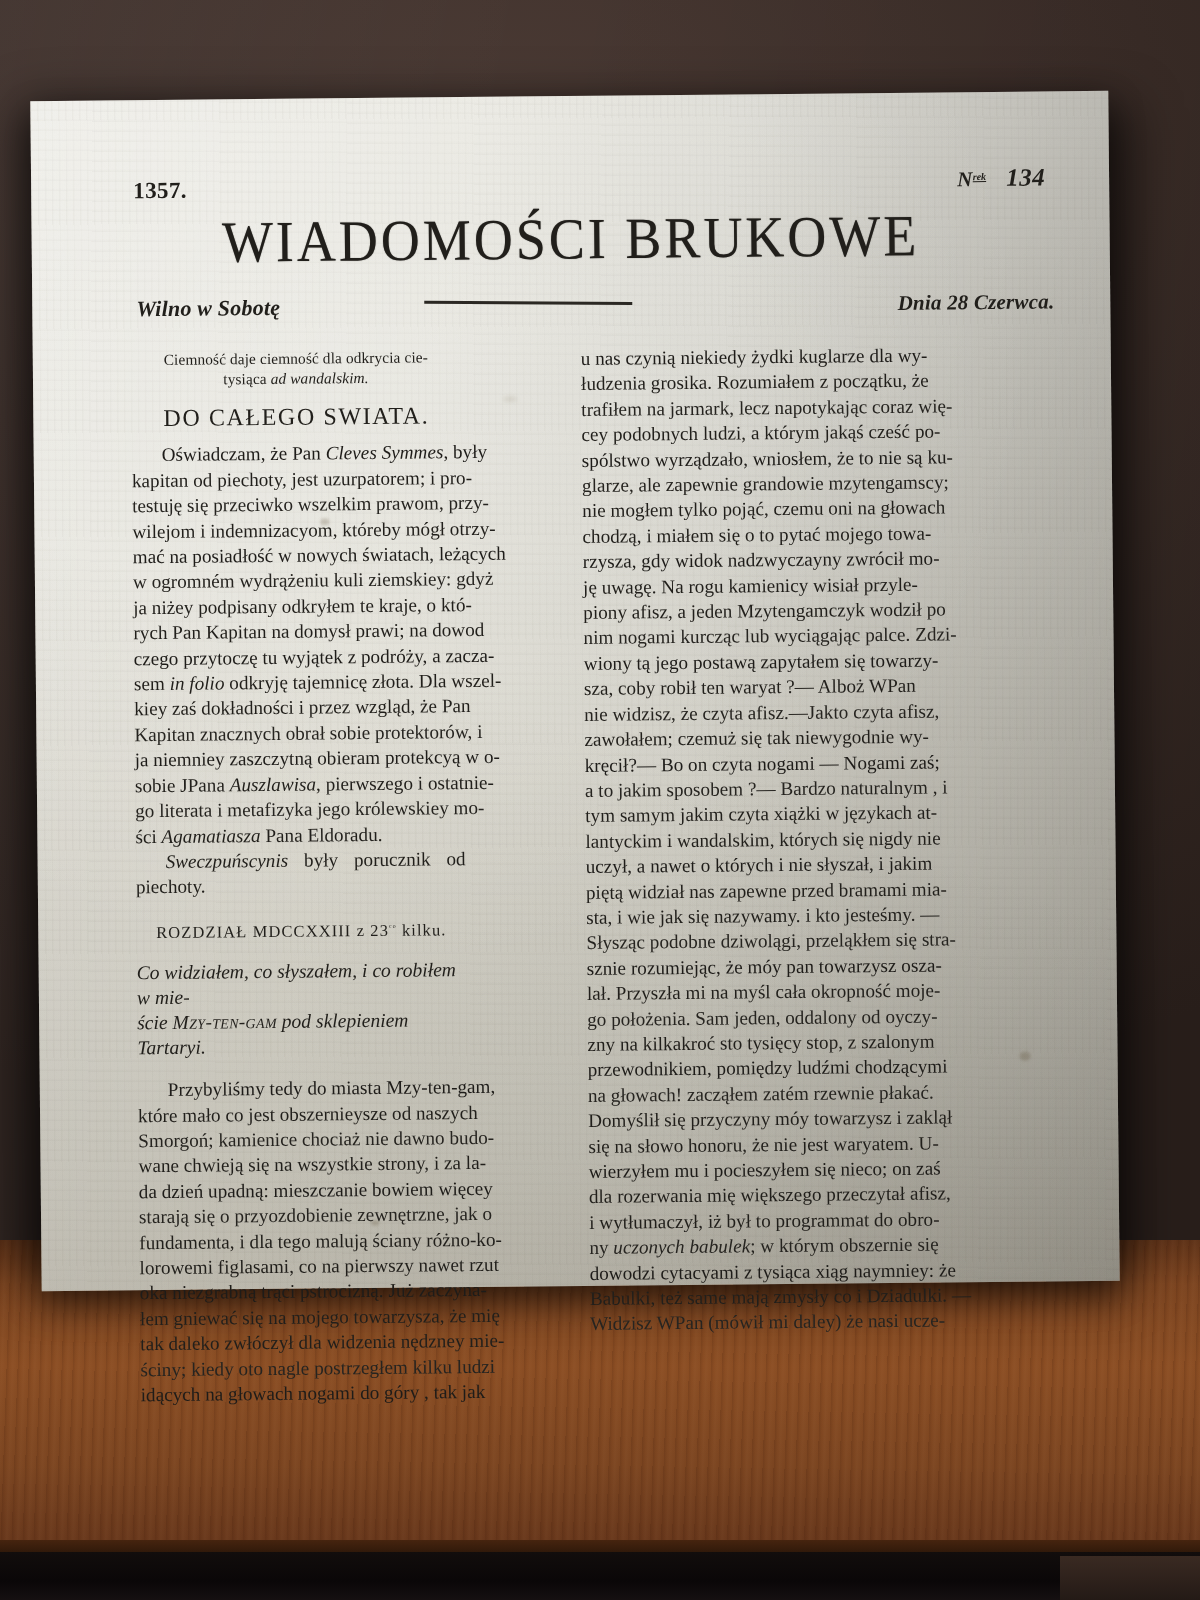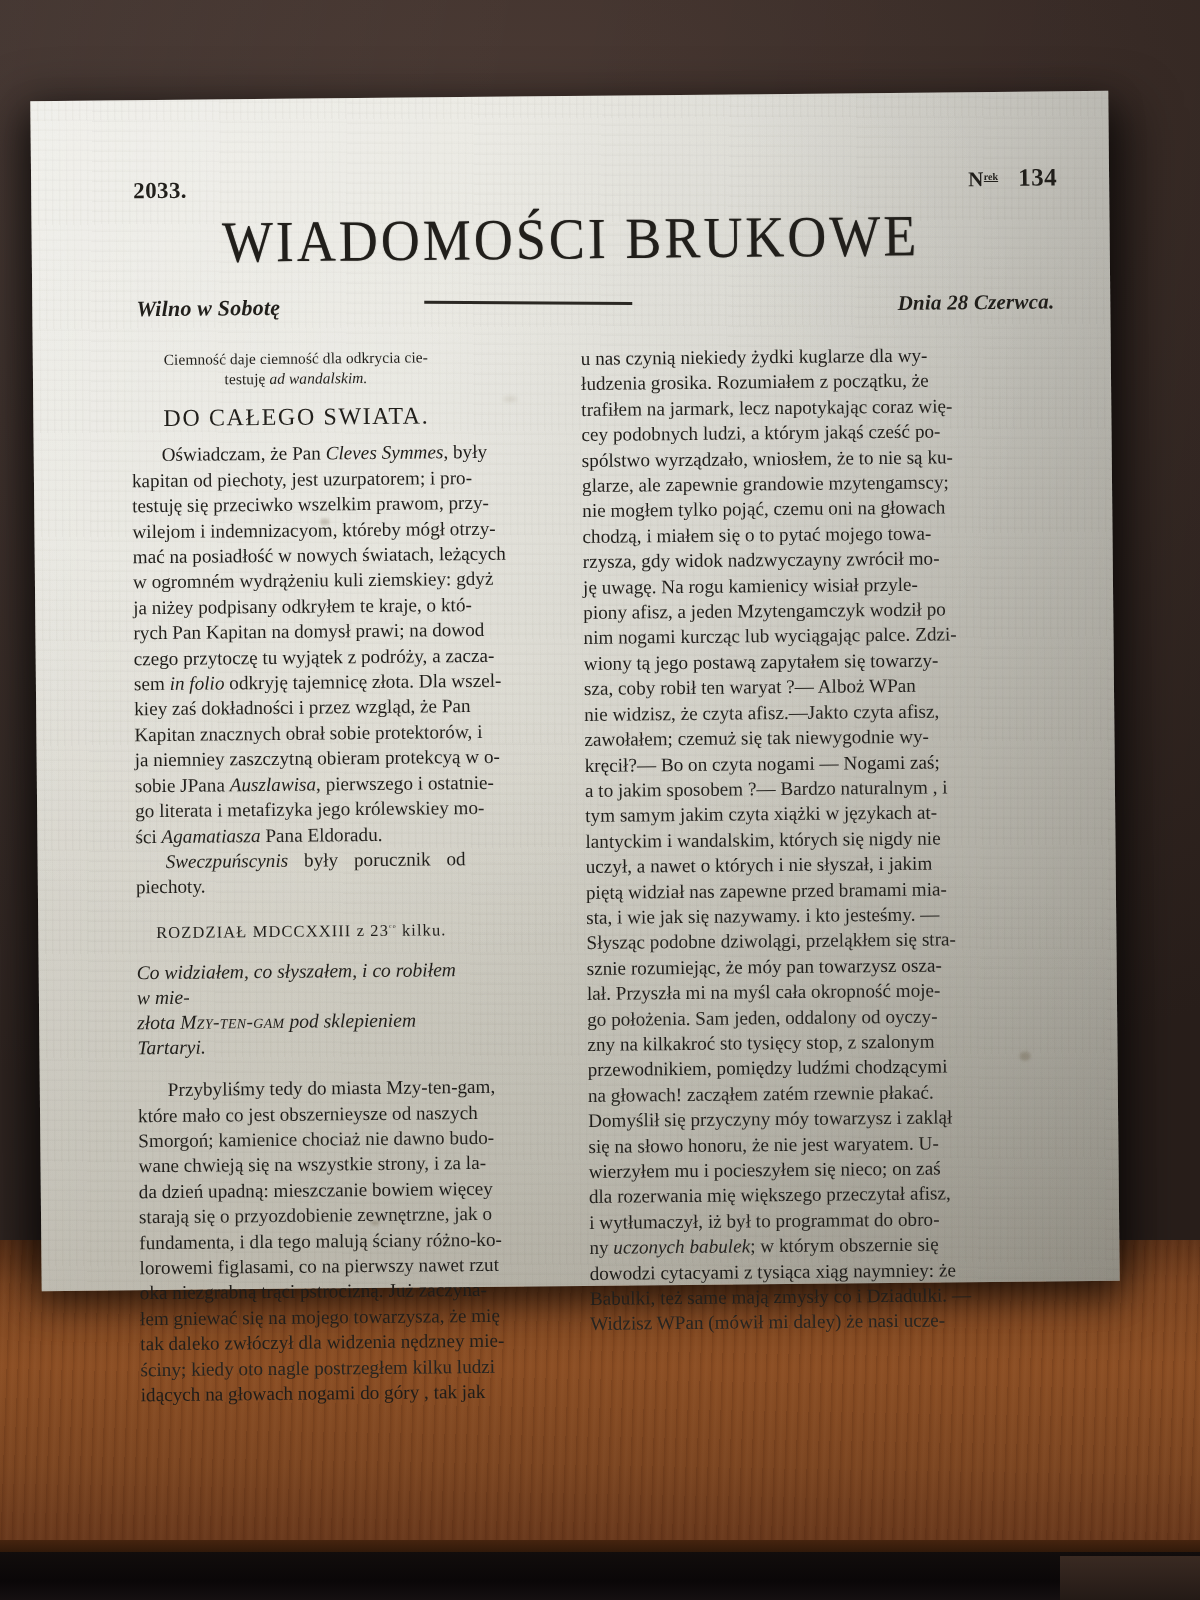--- a/index.html
+++ b/index.html
@@ -106,23 +106,24 @@
     color: #22201c;
   }
   .ink { color: #211f1b; }
 
   .issue-year {
     position: absolute; left: 102px; top: 78px;
     font-size: 23px; letter-spacing: .4px; font-weight: 600;
     font-family: "Liberation Serif", serif;
   }
   .issue-no {
-    position: absolute; right: 52px; top: 72px;
+    position: absolute; right: 64px; top: 72px;
     font-size: 22px; font-weight: 700; letter-spacing: .5px;
     white-space: nowrap;
+    font-style: italic;
   }
   .issue-no .nr {
     font-weight: 700; font-size: 21px; position: relative; padding-right: 3px;
   }
   .issue-no .nr sup {
     font-size: 10px; letter-spacing: 0; vertical-align: 6px;
     text-decoration: underline; text-decoration-thickness: 1.4px;
   }
   .issue-no .num { font-size: 25px; margin-left: 11px; font-weight: 600; }
 
@@ -211,55 +212,55 @@
 <div id="sheet">
   <div class="fiber"></div>
 
   <div class="foxing" style="left:286px; top:420px; width:9px; height:7px; background:rgba(90,72,48,0.30); filter:blur(1.4px);"></div>
   <div class="foxing" style="left:980px; top:960px; width:11px; height:9px; background:rgba(90,72,48,0.26); filter:blur(1.8px);"></div>
   <div class="foxing" style="left:330px; top:1122px; width:8px; height:6px; background:rgba(95,78,52,0.24); filter:blur(1.5px);"></div>
   <div class="foxing" style="left:470px; top:300px; width:14px; height:5px; background:rgba(100,84,58,0.18); filter:blur(2.2px);"></div>
 
   <div id="type">
 
-    <div class="issue-year ink">2033.</div>
+    <div class="issue-year ink">1357.</div>
 
     <div class="issue-no ink">
       <span class="nr"><span>N</span><sup>rek</sup></span>
       <span class="num">134</span>
     </div>
 
     <div class="masthead ink">WIADOMOŚCI BRUKOWE</div>
 
     <div class="place ink">Wilno w Sobotę</div>
     <div class="rule"></div>
     <div class="dateline ink">Dnia 28 Czerwca.</div>
 
     <div class="col col-left">
 
       <div class="epigraph ink">
         <span>Ciemność daje ciemność dla odkrycia cie-</span><br>
-        <span>testuję </span><i>ad wandalskim.</i>
+        <span>tysiąca </span><i>ad wandalskim.</i>
       </div>
 
       <div class="headline ink">DO CAŁEGO SWIATA.</div>
 
       <div class="lines ink"><span class="ln ind" style="display: inline-block; transform-origin: left center; transform: scaleX(0.9993); width: 330.229px;">Oświadczam, że Pan <i>Cleves Symmes</i>, były</span><span class="ln" style="display: inline-block; transform-origin: left center; transform: scaleX(0.9993); width: 330.229px;">kapitan od piechoty, jest uzurpatorem; i pro-</span><span class="ln" style="display: inline-block; transform-origin: left center; transform: scaleX(0.9993); width: 330.229px;">testuję się przeciwko wszelkim prawom, przy-</span><span class="ln" style="display: inline-block; transform-origin: left center; transform: scaleX(0.9993); width: 330.229px;">wilejom i indemnizacyom, któreby mógł otrzy-</span><span class="ln" style="display: inline-block; transform-origin: left center; transform: scaleX(0.9993); width: 330.229px;">mać na posiadłość w nowych światach, leżących</span><span class="ln" style="display: inline-block; transform-origin: left center; transform: scaleX(0.9993); width: 330.229px;">w ogromném wydrążeniu kuli ziemskiey: gdyż</span><span class="ln" style="display: inline-block; transform-origin: left center; transform: scaleX(0.9993); width: 330.229px;">ja niżey podpisany odkryłem te kraje, o któ-</span><span class="ln" style="display: inline-block; transform-origin: left center; transform: scaleX(0.9993); width: 330.229px;">rych Pan Kapitan na domysł prawi; na dowod</span><span class="ln" style="display: inline-block; transform-origin: left center; transform: scaleX(0.9993); width: 330.229px;">czego przytoczę tu wyjątek z podróży, a zacza-</span><span class="ln" style="display: inline-block; transform-origin: left center; transform: scaleX(0.9993); width: 330.229px;">sem <i>in folio</i> odkryję tajemnicę złota. Dla wszel-</span><span class="ln" style="display: inline-block; transform-origin: left center; transform: scaleX(0.9993); width: 330.229px;">kiey zaś dokładności i przez wzgląd, że Pan</span><span class="ln" style="display: inline-block; transform-origin: left center; transform: scaleX(0.9993); width: 330.229px;">Kapitan znacznych obrał sobie protektorów, i</span><span class="ln" style="display: inline-block; transform-origin: left center; transform: scaleX(0.9993); width: 330.229px;">ja niemniey zaszczytną obieram protekcyą w o-</span><span class="ln" style="display: inline-block; transform-origin: left center; transform: scaleX(0.9993); width: 330.229px;">sobie JPana <i>Auszlawisa</i>, pierwszego i ostatnie-</span><span class="ln" style="display: inline-block; transform-origin: left center; transform: scaleX(0.9993); width: 330.229px;">go literata i metafizyka jego królewskiey mo-</span><span class="ln" style="display: inline-block; transform-origin: left center; transform: scaleX(0.9993); width: 330.229px;">ści <i>Agamatiasza</i> Pana Eldoradu.</span></div>
 
       <div class="sig ink">
         <i>Sweczpuńscynis</i><span> były porucznik od piechoty.</span>
       </div>
 
       <div class="chapter ink">
         <span>ROZDZIAŁ MDCCXXIII z 23</span><sup>ᶜᵒ</sup><span> kilku.</span>
       </div>
 
       <div class="subtitle ink">
         <span>Co widziałem, co słyszałem, i co robiłem w mie-</span><br>
-        <span>złota </span><span class="sc">Mzy-ten-gam</span><span> pod sklepieniem Tartaryi.</span>
+        <span>ście </span><span class="sc">Mzy-ten-gam</span><span> pod sklepieniem Tartaryi.</span>
       </div>
 
       <div class="lines ink"><span class="ln ind" style="display: inline-block; transform-origin: left center; transform: scaleX(0.9993); width: 330.229px;">Przybyliśmy tedy do miasta Mzy-ten-gam,</span><span class="ln" style="display: inline-block; transform-origin: left center; transform: scaleX(0.9993); width: 330.229px;">które mało co jest obszernieysze od naszych</span><span class="ln" style="display: inline-block; transform-origin: left center; transform: scaleX(0.9993); width: 330.229px;">Smorgoń; kamienice chociaż nie dawno budo-</span><span class="ln" style="display: inline-block; transform-origin: left center; transform: scaleX(0.9993); width: 330.229px;">wane chwieją się na wszystkie strony, i za la-</span><span class="ln" style="display: inline-block; transform-origin: left center; transform: scaleX(0.9993); width: 330.229px;">da dzień upadną: mieszczanie bowiem więcey</span><span class="ln" style="display: inline-block; transform-origin: left center; transform: scaleX(0.9993); width: 330.229px;">starają się o przyozdobienie zewnętrzne, jak o</span><span class="ln" style="display: inline-block; transform-origin: left center; transform: scaleX(0.9993); width: 330.229px;">fundamenta, i dla tego malują ściany różno-ko-</span><span class="ln" style="display: inline-block; transform-origin: left center; transform: scaleX(0.9993); width: 330.229px;">lorowemi figlasami, co na pierwszy nawet rzut</span><span class="ln" style="display: inline-block; transform-origin: left center; transform: scaleX(0.9993); width: 330.229px;">oka niezgrabną trąci pstrocizną. Już zaczyna-</span><span class="ln" style="display: inline-block; transform-origin: left center; transform: scaleX(0.9993); width: 330.229px;">łem gniewać się na mojego towarzysza, że mię</span><span class="ln" style="display: inline-block; transform-origin: left center; transform: scaleX(0.9993); width: 330.229px;">tak daleko zwłóczył dla widzenia nędzney mie-</span><span class="ln" style="display: inline-block; transform-origin: left center; transform: scaleX(0.9993); width: 330.229px;">ściny; kiedy oto nagle postrzegłem kilku ludzi</span><span class="ln" style="display: inline-block; transform-origin: left center; transform: scaleX(0.9993); width: 330.229px;">idących na głowach nogami do góry , tak jak</span></div>
     </div>
 
     <div class="col col-right">
       <div class="lines ink"><span class="ln" style="display: inline-block; transform-origin: left center; transform: scaleX(0.9993); width: 338.228px;">u nas czynią niekiedy żydki kuglarze dla wy-</span><span class="ln" style="display: inline-block; transform-origin: left center; transform: scaleX(0.9993); width: 338.228px;">łudzenia grosika.   Rozumiałem z początku, że</span><span class="ln" style="display: inline-block; transform-origin: left center; transform: scaleX(0.9993); width: 338.228px;">trafiłem na jarmark, lecz napotykając coraz wię-</span><span class="ln" style="display: inline-block; transform-origin: left center; transform: scaleX(0.9993); width: 338.228px;">cey podobnych ludzi, a którym jakąś cześć po-</span><span class="ln" style="display: inline-block; transform-origin: left center; transform: scaleX(0.9993); width: 338.228px;">spólstwo wyrządzało, wniosłem, że to nie są ku-</span><span class="ln" style="display: inline-block; transform-origin: left center; transform: scaleX(0.9993); width: 338.228px;">glarze, ale zapewnie grandowie mzytengamscy;</span><span class="ln" style="display: inline-block; transform-origin: left center; transform: scaleX(0.9993); width: 338.228px;">nie mogłem tylko pojąć, czemu oni na głowach</span><span class="ln" style="display: inline-block; transform-origin: left center; transform: scaleX(0.9993); width: 338.228px;">chodzą, i miałem się o to pytać mojego towa-</span><span class="ln" style="display: inline-block; transform-origin: left center; transform: scaleX(0.9993); width: 338.228px;">rzysza, gdy widok nadzwyczayny zwrócił mo-</span><span class="ln" style="display: inline-block; transform-origin: left center; transform: scaleX(0.9993); width: 338.228px;">ję uwagę.   Na rogu kamienicy wisiał przyle-</span><span class="ln" style="display: inline-block; transform-origin: left center; transform: scaleX(0.9993); width: 338.228px;">piony afisz, a jeden Mzytengamczyk wodził po</span><span class="ln" style="display: inline-block; transform-origin: left center; transform: scaleX(0.9993); width: 338.228px;">nim nogami kurcząc lub wyciągając palce. Zdzi-</span><span class="ln" style="display: inline-block; transform-origin: left center; transform: scaleX(0.9993); width: 338.228px;">wiony tą jego postawą zapytałem się towarzy-</span><span class="ln" style="display: inline-block; transform-origin: left center; transform: scaleX(0.9993); width: 338.228px;">sza, coby robił ten waryat ?— Alboż WPan</span><span class="ln" style="display: inline-block; transform-origin: left center; transform: scaleX(0.9993); width: 338.228px;">nie widzisz, że czyta afisz.—Jakto czyta afisz,</span><span class="ln" style="display: inline-block; transform-origin: left center; transform: scaleX(0.9993); width: 338.228px;">zawołałem; czemuż się tak niewygodnie wy-</span><span class="ln" style="display: inline-block; transform-origin: left center; transform: scaleX(0.9993); width: 338.228px;">kręcił?— Bo on czyta nogami — Nogami zaś;</span><span class="ln" style="display: inline-block; transform-origin: left center; transform: scaleX(0.9993); width: 338.228px;">a to jakim sposobem ?— Bardzo naturalnym , i</span><span class="ln" style="display: inline-block; transform-origin: left center; transform: scaleX(0.9993); width: 338.228px;">tym samym jakim czyta xiążki w językach at-</span><span class="ln" style="display: inline-block; transform-origin: left center; transform: scaleX(0.9993); width: 338.228px;">lantyckim i wandalskim, których się nigdy nie</span><span class="ln" style="display: inline-block; transform-origin: left center; transform: scaleX(0.9993); width: 338.228px;">uczył, a nawet o których i nie słyszał, i jakim</span><span class="ln" style="display: inline-block; transform-origin: left center; transform: scaleX(0.9993); width: 338.228px;">piętą widział nas zapewne przed bramami mia-</span><span class="ln" style="display: inline-block; transform-origin: left center; transform: scaleX(0.9993); width: 338.228px;">sta, i wie jak się nazywamy. i kto jesteśmy. —</span><span class="ln" style="display: inline-block; transform-origin: left center; transform: scaleX(0.9993); width: 338.228px;">Słysząc podobne dziwolągi, przeląkłem się stra-</span><span class="ln" style="display: inline-block; transform-origin: left center; transform: scaleX(0.9993); width: 338.228px;">sznie rozumiejąc, że móy pan towarzysz osza-</span><span class="ln" style="display: inline-block; transform-origin: left center; transform: scaleX(0.9993); width: 338.228px;">lał.   Przyszła mi na myśl cała okropność moje-</span><span class="ln" style="display: inline-block; transform-origin: left center; transform: scaleX(0.9993); width: 338.228px;">go położenia.   Sam jeden, oddalony od oyczy-</span><span class="ln" style="display: inline-block; transform-origin: left center; transform: scaleX(0.9993); width: 338.228px;">zny na kilkakroć sto tysięcy stop, z szalonym</span><span class="ln" style="display: inline-block; transform-origin: left center; transform: scaleX(0.9993); width: 338.228px;">przewodnikiem, pomiędzy ludźmi chodzącymi</span><span class="ln" style="display: inline-block; transform-origin: left center; transform: scaleX(0.9993); width: 338.228px;">na głowach! zacząłem zatém rzewnie płakać.</span><span class="ln" style="display: inline-block; transform-origin: left center; transform: scaleX(0.9993); width: 338.228px;">Domyślił się przyczyny móy towarzysz i zaklął</span><span class="ln" style="display: inline-block; transform-origin: left center; transform: scaleX(0.9993); width: 338.228px;">się na słowo honoru, że nie jest waryatem. U-</span><span class="ln" style="display: inline-block; transform-origin: left center; transform: scaleX(0.9993); width: 338.228px;">wierzyłem mu i pocieszyłem się nieco; on zaś</span><span class="ln" style="display: inline-block; transform-origin: left center; transform: scaleX(0.9993); width: 338.228px;">dla rozerwania mię większego przeczytał afisz,</span><span class="ln" style="display: inline-block; transform-origin: left center; transform: scaleX(0.9993); width: 338.228px;">i wytłumaczył, iż był to programmat do obro-</span><span class="ln" style="display: inline-block; transform-origin: left center; transform: scaleX(0.9993); width: 338.228px;">ny <i>uczonych babulek</i>; w którym obszernie się</span><span class="ln" style="display: inline-block; transform-origin: left center; transform: scaleX(0.9993); width: 338.228px;">dowodzi cytacyami z tysiąca xiąg naymniey: że</span><span class="ln" style="display: inline-block; transform-origin: left center; transform: scaleX(0.9993); width: 338.228px;">Babulki, też same mają zmysły co i Dziadulki. —</span><span class="ln" style="display: inline-block; transform-origin: left center; transform: scaleX(0.9993); width: 338.228px;">Widzisz WPan  (mówił mi daley)  że nasi ucze-</span></div>
     </div>
 
   </div>

